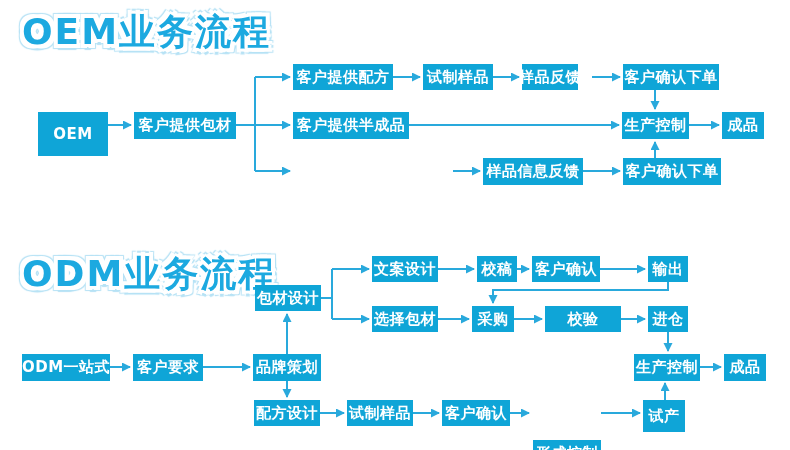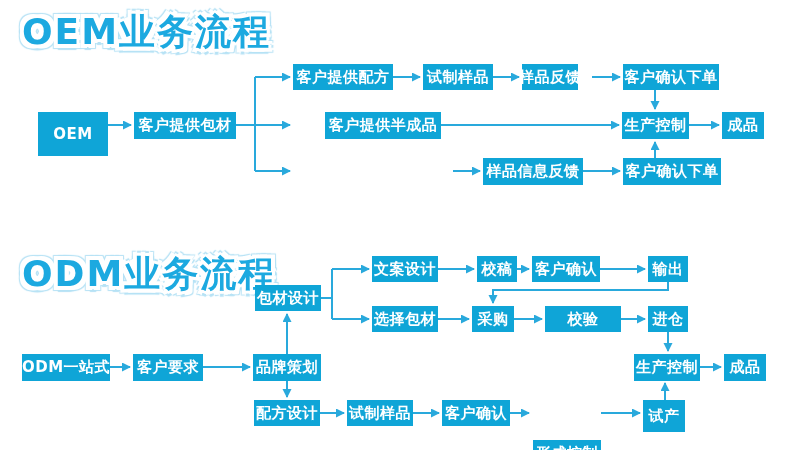--- a/index.html
+++ b/index.html
@@ -108,21 +108,21 @@
 
   <div class="flow-title title-oem">OEM业务流程</div>
 
   <div class="flow-title title-odm">ODM业务流程</div>
 <div class="node" style="left: 38px; top: 112px; width: 70px; height: 44px;">OEM</div>
     <div class="node" style="left: 134px; top: 112px; width: 102px; height: 27px;">客户提供包材</div>
     <div class="node" style="left: 293px; top: 64px; width: 100px; height: 26px;">客户提供配方</div>
     <div class="node" style="left: 423px; top: 64px; width: 70px; height: 26px;">试制样品</div>
     <div class="node" style="left: 522px; top: 64px; width: 56px; height: 26px;">样品反馈</div>
     <div class="node" style="left: 623px; top: 64px; width: 96px; height: 26px;">客户确认下单</div>
-    <div class="node" style="left: 293px; top: 112px; width: 116px; height: 27px; margin-left: 32px;">客户提供半成品</div>
+    <div class="node" style="left: 293px; top: 112px; width: 116px; height: 27px;">客户提供半成品</div>
     <div class="node" style="left: 622px; top: 112px; width: 67px; height: 27px;">生产控制</div>
     <div class="node" style="left: 722px; top: 112px; width: 42px; height: 27px;">成品</div>
     <div class="node" style="left: 483px; top: 158px; width: 100px; height: 27px;">样品信息反馈</div>
     <div class="node" style="left: 623px; top: 158px; width: 98px; height: 27px;">客户确认下单</div>
     <div class="node" style="left: 22px; top: 354px; width: 88px; height: 27px;">ODM一站式</div>
     <div class="node" style="left: 133px; top: 354px; width: 70px; height: 27px;">客户要求</div>
     <div class="node" style="left: 253px; top: 354px; width: 68px; height: 27px;">品牌策划</div>
     <div class="node" style="left: 255px; top: 285px; width: 66px; height: 26px;">包材设计</div>
     <div class="node" style="left: 372px; top: 256px; width: 66px; height: 26px;">文案设计</div>
     <div class="node" style="left: 477px; top: 256px; width: 40px; height: 26px;">校稿</div>

